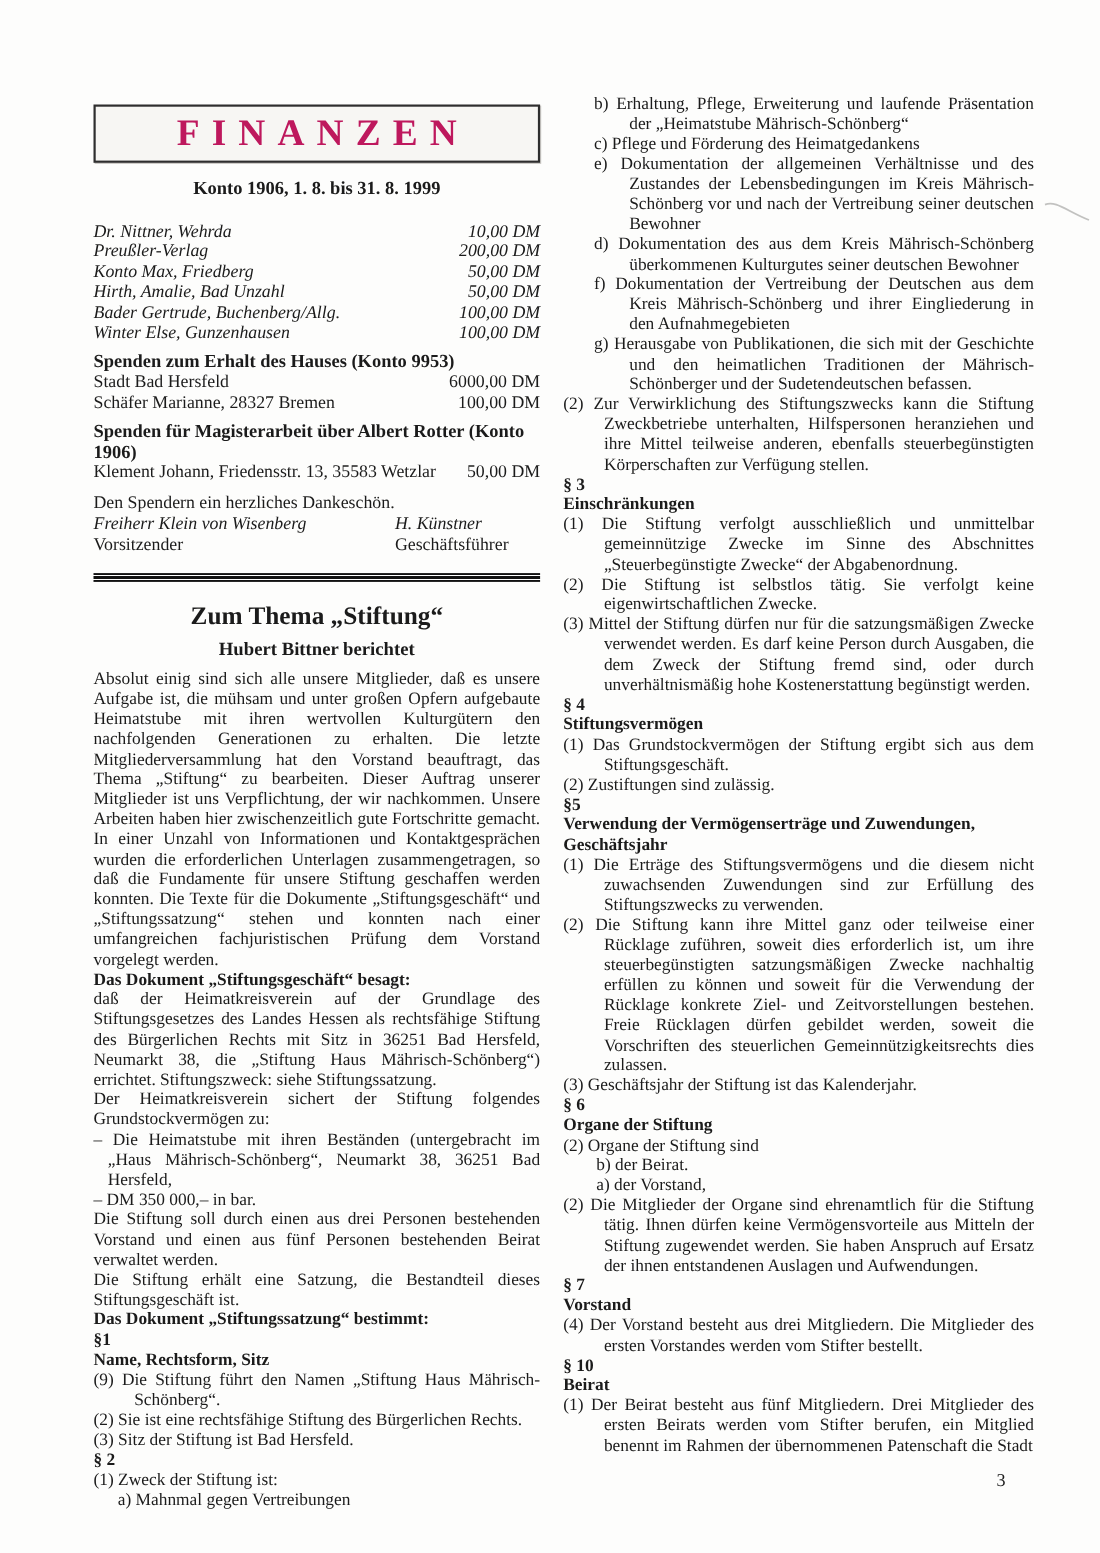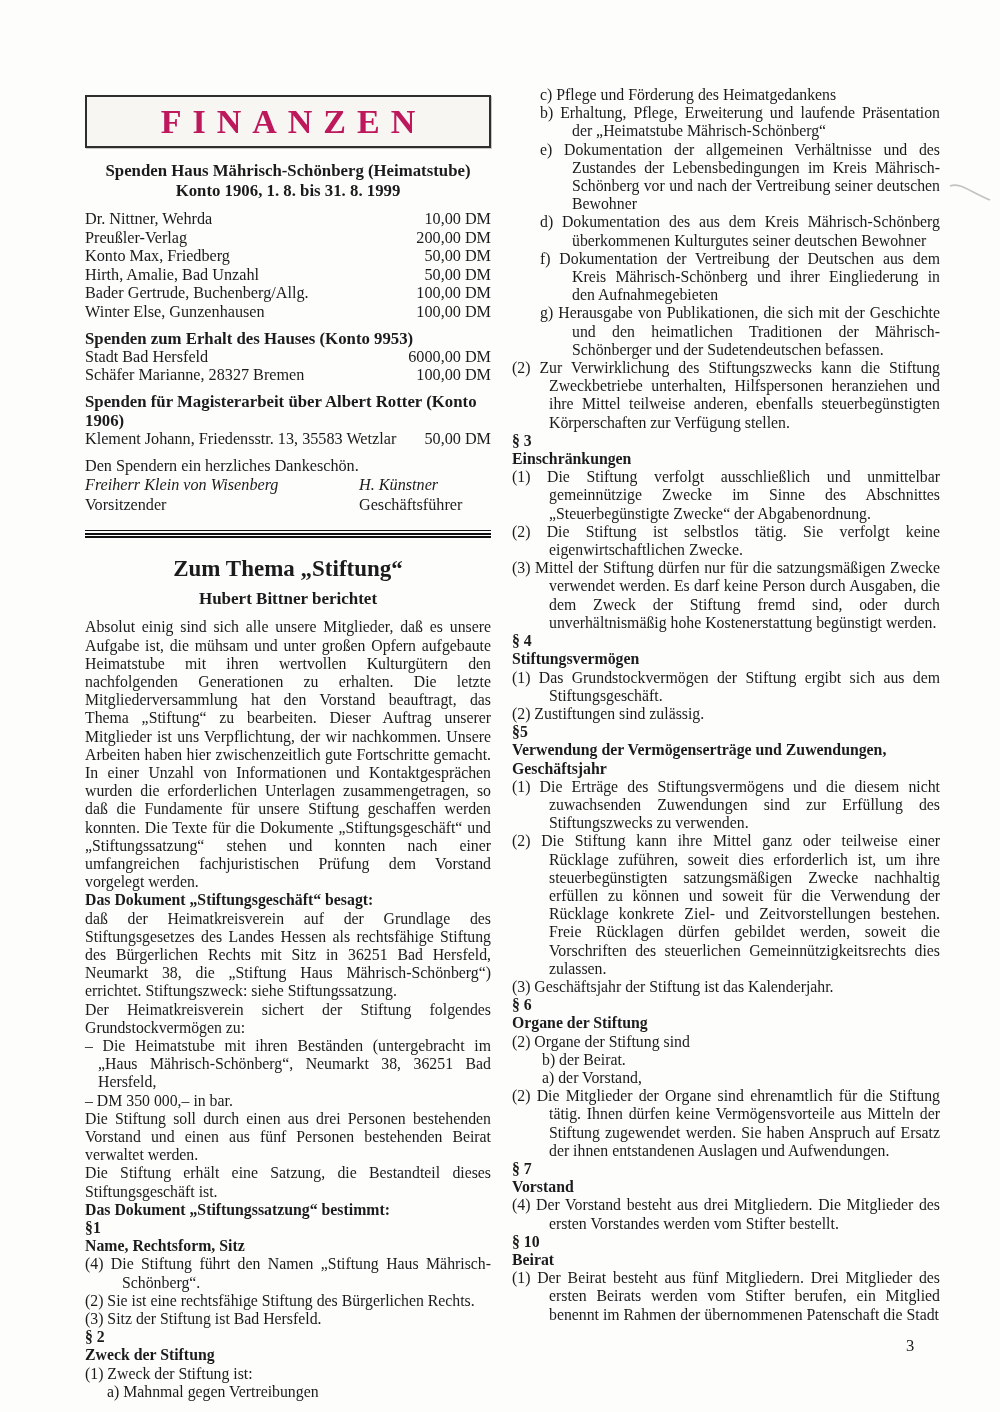--- a/index.html
+++ b/index.html
@@ -14,21 +14,21 @@
   .finanzen-box {
     border:2px solid #2e2e2e; background:#f7f6f3; height:49px;
     display:flex; align-items:center; justify-content:center;
     margin-bottom:13px; box-shadow:1px 1px 0 #c9c7c3;
   }
   .finanzen-title {
     font-size:34px; font-weight:bold; letter-spacing:11px; padding-left:11px;
     color:#be185d;
   }
   .sec-head  { text-align:center; font-weight:bold; font-size:16.8px; line-height:19.5px; }
-  .don-list  { margin-top:10px; }
+  .don-list  { margin-top:20px;font-style:italic; }
   .don-row   { display:flex; justify-content:space-between; font-size:16.2px; line-height:18.6px; }
   .don-name  { white-space:nowrap; }
   .don-amount{ white-space:nowrap; }
   .don-sec-head { font-weight:bold; font-size:16.8px; line-height:19px; margin-top:7px; }
   .thanks    { margin-top:9px; font-size:16.2px; line-height:19px; }
   .sig-row   { display:flex; font-size:16.2px; line-height:19.5px;gap:24px; }
   .sig-left  { flex:1; }
   .sig-right { width:132px; }
   .italic    { font-style:italic; }
   .rule {
@@ -60,21 +60,20 @@
 <body>
 
 <div class="page">
 
   <div class="col-left">
 
     <div class="finanzen-box">
       <span class="finanzen-title">FINANZEN</span>
     </div>
 
-    <div class="sec-head">Spenden Haus Mährisch-Schönberg (Heimatstube)</div>
     <div class="sec-head">Konto 1906, 1. 8. bis 31. 8. 1999</div>
 
     <div class="don-list">
 
         <div class="don-row">
           <span class="don-name">Dr. Nittner, Wehrda</span>
           <span class="don-amount">10,00 DM</span>
         </div>
 
         <div class="don-row">
@@ -159,42 +158,41 @@
         <p class="blk blk-p">Die Stiftung soll durch einen aus drei Personen bestehenden Vorstand und einen aus fünf Personen bestehenden Beirat verwaltet werden.</p>
 
         <p class="blk blk-p">Die Stiftung erhält eine Satzung, die Bestandteil dieses Stiftungsgeschäft ist.</p>
 
         <p class="blk blk-h">Das Dokument „Stiftungssatzung“ bestimmt:</p>
 
         <p class="blk blk-h">§1</p>
 
         <p class="blk blk-h">Name, Rechtsform, Sitz</p>
 
-        <p class="blk blk-num">(4) Die Stiftung führt den Namen „Stiftung Haus Mährisch-Schönberg“.</p>
+        <p class="blk blk-num">(9) Die Stiftung führt den Namen „Stiftung Haus Mährisch-Schönberg“.</p>
 
         <p class="blk blk-num">(2) Sie ist eine rechtsfähige Stiftung des Bürgerlichen Rechts.</p>
 
         <p class="blk blk-num">(3) Sitz der Stiftung ist Bad Hersfeld.</p>
 
         <p class="blk blk-h">§ 2</p>
 
-        <p class="blk blk-h">Zweck der Stiftung</p>
 
         <p class="blk blk-num">(1) Zweck der Stiftung ist:</p>
 
         <p class="blk blk-sub">a)  Mahnmal gegen Vertreibungen</p>
       </div>
   </div>
 
   <div class="col-right">
     <div class="col-blocks">
 
+        <p class="blk blk-sub2">b) Erhaltung, Pflege, Erweiterung und laufende Präsentation der „Heimatstube Mährisch-Schönberg“</p>
+
         <p class="blk blk-sub2">c) Pflege und Förderung des Heimatgedankens</p>
-
-        <p class="blk blk-sub2">b) Erhaltung, Pflege, Erweiterung und laufende Präsentation der „Heimatstube Mährisch-Schönberg“</p>
 
         <p class="blk blk-sub2">e) Dokumentation der allgemeinen Verhältnisse und des Zustandes der Lebensbedingungen im Kreis Mährisch-Schönberg vor und nach der Vertreibung seiner deutschen Bewohner</p>
 
         <p class="blk blk-sub2">d) Dokumentation des aus dem Kreis Mährisch-Schönberg überkommenen Kulturgutes seiner deutschen Bewohner</p>
 
         <p class="blk blk-sub2">f) Dokumentation der Vertreibung der Deutschen aus dem Kreis Mährisch-Schönberg und ihrer Eingliederung in den Aufnahmegebieten</p>
 
         <p class="blk blk-sub2">g) Herausgabe von Publikationen, die sich mit der Geschichte und den heimatlichen Traditionen der Mährisch-Schönberger und der Sudetendeutschen befassen.</p>
 
         <p class="blk blk-num">(2) Zur Verwirklichung des Stiftungszwecks kann die Stiftung Zweckbetriebe unterhalten, Hilfspersonen heranziehen und ihre Mittel teilweise anderen, ebenfalls steuerbegünstigten Körperschaften zur Verfügung stellen.</p>

